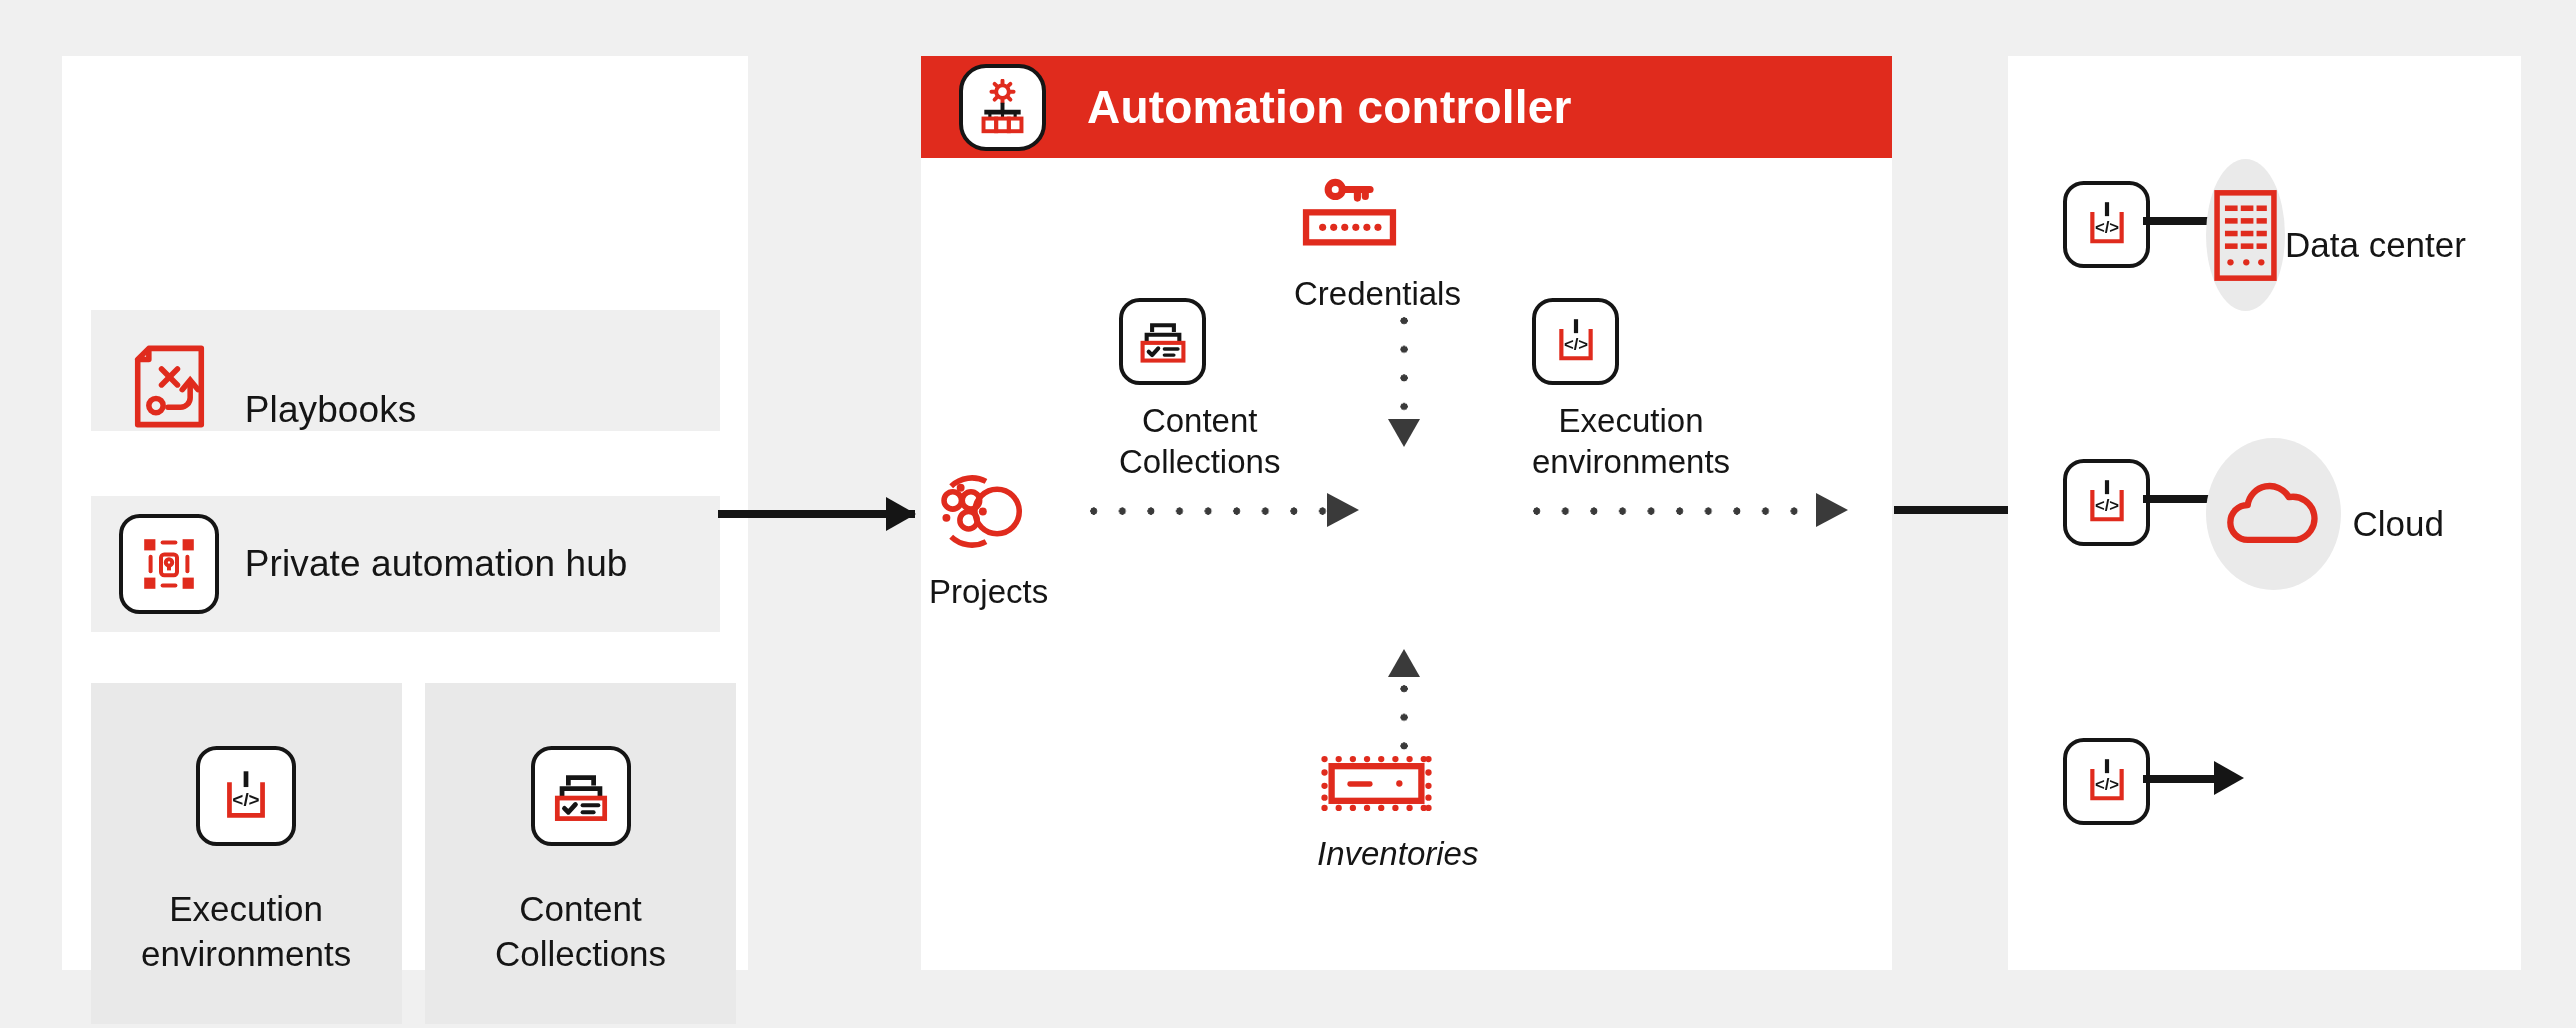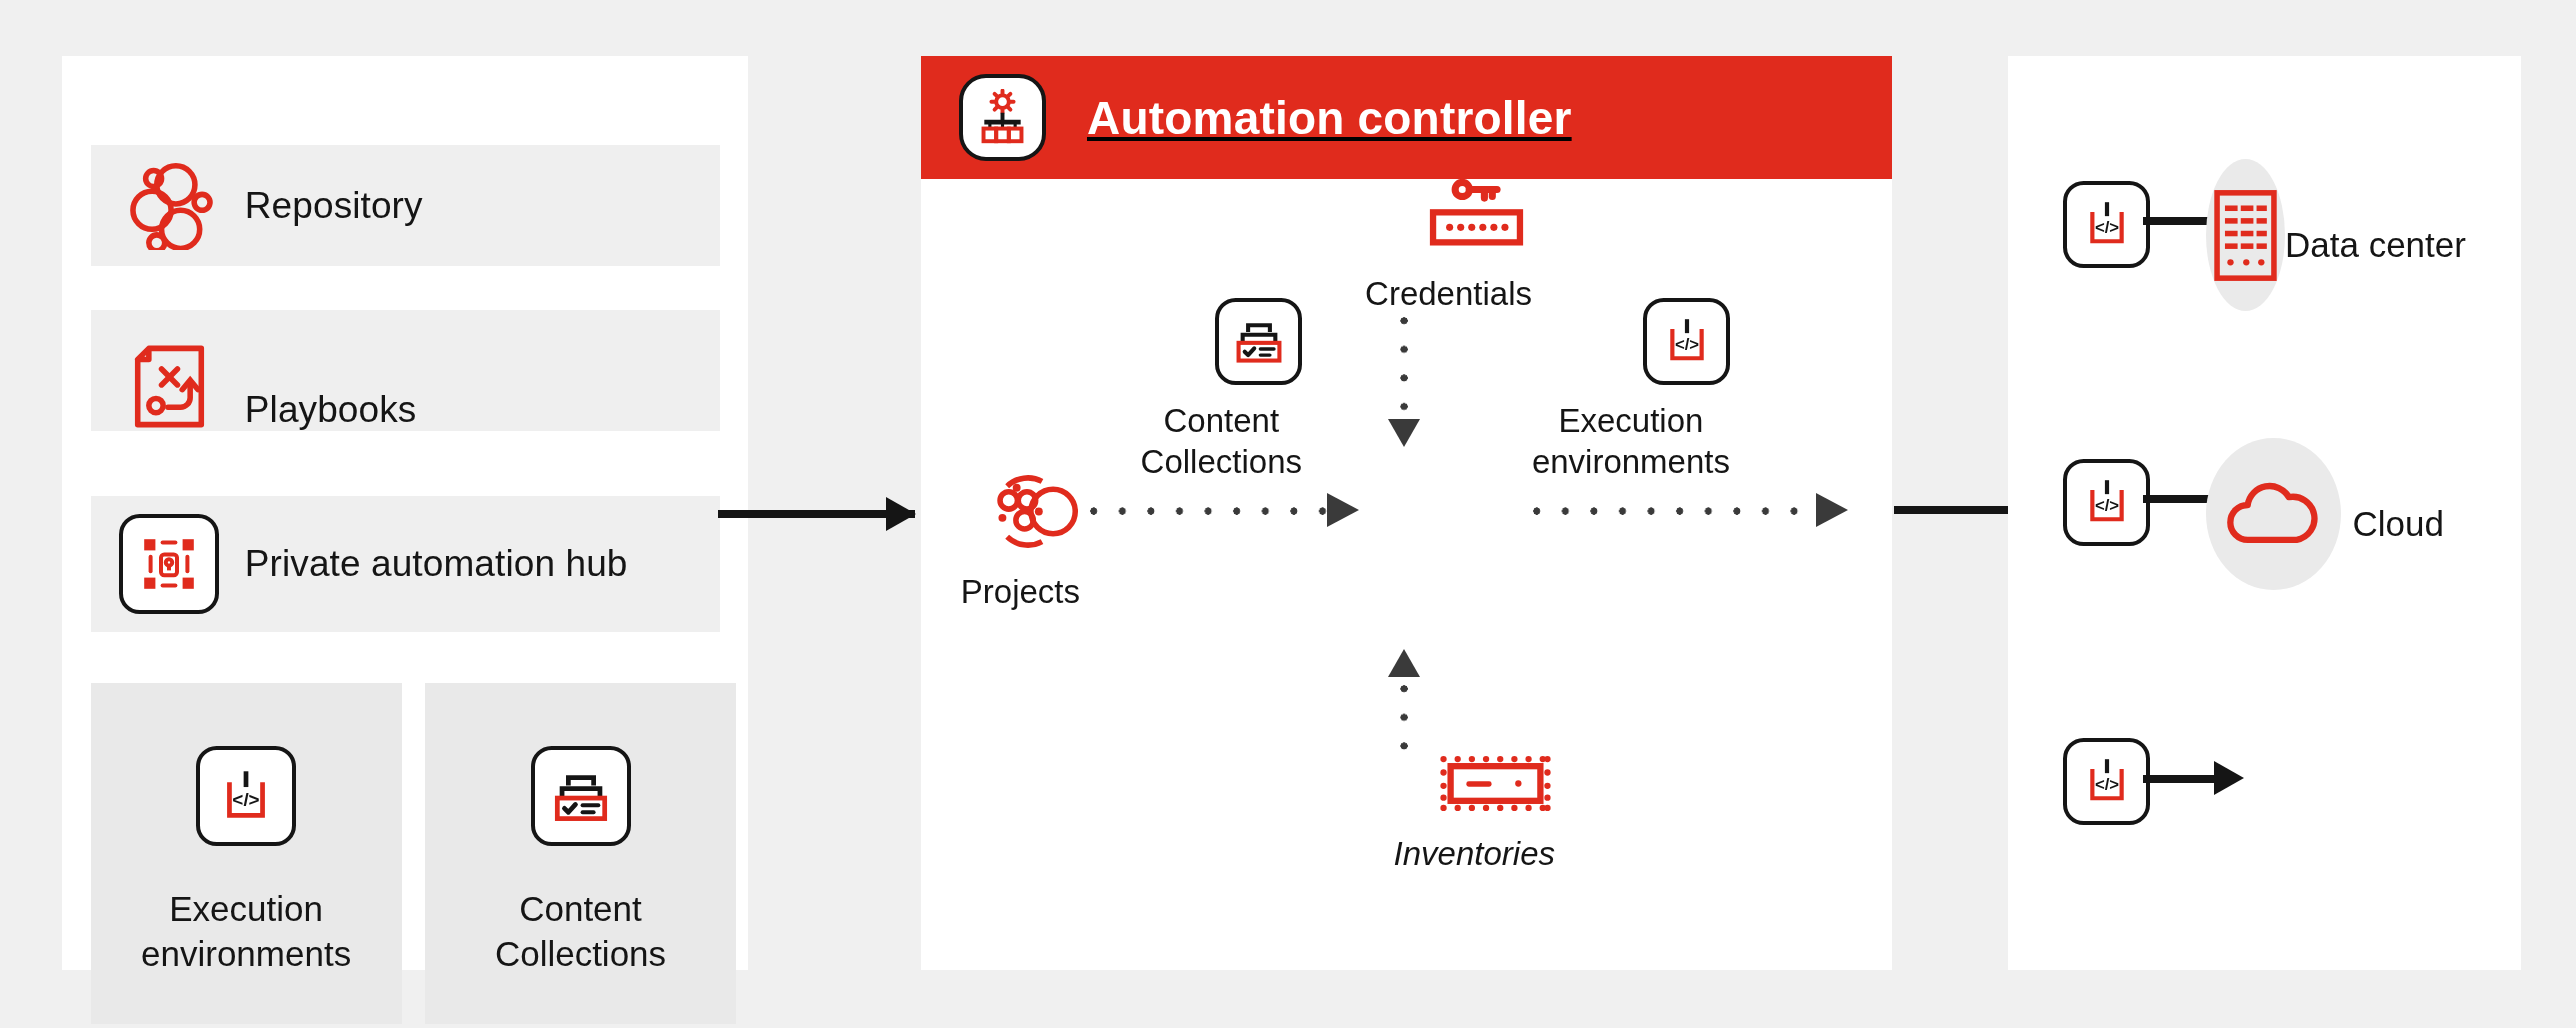--- a/index.html
+++ b/index.html
@@ -48,29 +48,29 @@
   
   .chip{
     border:4.8px solid #151515;border-radius:20.6px;background:#fff;
     display:flex;align-items:center;justify-content:center;
   }
   .chip-100{width:79px;height:79px;}
   .chip-116{width:92px;height:92px;}
 
   
   #center-header{
-    position:absolute;left:0;top:0;width:971px;height:123px;
-    background:#e02b1d;display:flex;align-items:center;text-decoration:underline;
+    position:absolute;left:0;top:0;width:971px;height:102px;
+    background:#e02b1d;display:flex;align-items:center;
   }
   #center-header .hdr-chip{margin-left:38px;}
   #center-title{
     margin-left:41px;color:#ffffff;font-size:46px;font-weight:bold;letter-spacing:0.2px;
   }
 
-  .node{position:absolute;display:flex;flex-direction:column;align-items:flex-end;}
+  .node{position:absolute;display:flex;flex-direction:column;align-items:flex-start;}
   .node-label{font-size:33px;color:#151515;text-align:center;line-height:1.24;margin-top:16px;white-space:nowrap;}
   .node-label.two-line{white-space:normal;}
   .node-label.bold{font-weight:bold;}
 
   #node-credentials{left:1294px;top:176px;width:238px;}
   #node-content-collections{left:1119px;top:298px;width:183px;}
   #node-exec-env{left:1532px;top:298px;width:198px;}
   #node-projects{left:929px;top:470px;width:151px;}
   #node-job-template{left:1349px;top:470px;width:167px;}
   #node-inventories{left:1317px;top:752px;width:238px;font-style:italic;}
@@ -126,35 +126,20 @@
     background-size:9.5px 28.6px;background-repeat:repeat-y;
   }
 </style>
 </head>
 <body>
 
 <div class="stage">
 
   <div class="panel" id="left-panel">
 
-    <div class="lp-row" id="row-repository">
-      <span class="lp-icon">
-        <svg width="89" height="89" viewBox="0 0 112 112">
-          <g fill="none" stroke="#e02b1d" stroke-width="7">
-            <circle cx="64" cy="30" r="24"></circle>
-            <circle cx="34" cy="62" r="24"></circle>
-            <circle cx="70" cy="86" r="24"></circle>
-            <circle cx="36" cy="22" r="10"></circle>
-            <circle cx="97" cy="52" r="10"></circle>
-            <circle cx="40" cy="103" r="10"></circle>
-          </g>
-        </svg>
-      </span>
-      <span class="lp-label">Repository</span>
-    </div>
 
     <div class="lp-row" id="row-playbooks">
       <span class="lp-icon">
         <svg width="83" height="89" viewBox="0 0 104 112">
           <path d="M26 8 H92 V104 H12 V22 Z M26 8 L12 22 H26 Z" fill="none" stroke="#e02b1d" stroke-width="7" stroke-linejoin="round"></path>
           <g stroke="#e02b1d" stroke-width="7" stroke-linecap="round" fill="none">
             <line x1="42" y1="34" x2="62" y2="54"></line>
             <line x1="62" y1="34" x2="42" y2="54"></line>
             <circle cx="35" cy="80" r="9"></circle>
             <path d="M50 82 H66 a12 12 0 0 0 12 -12 V50"></path>

